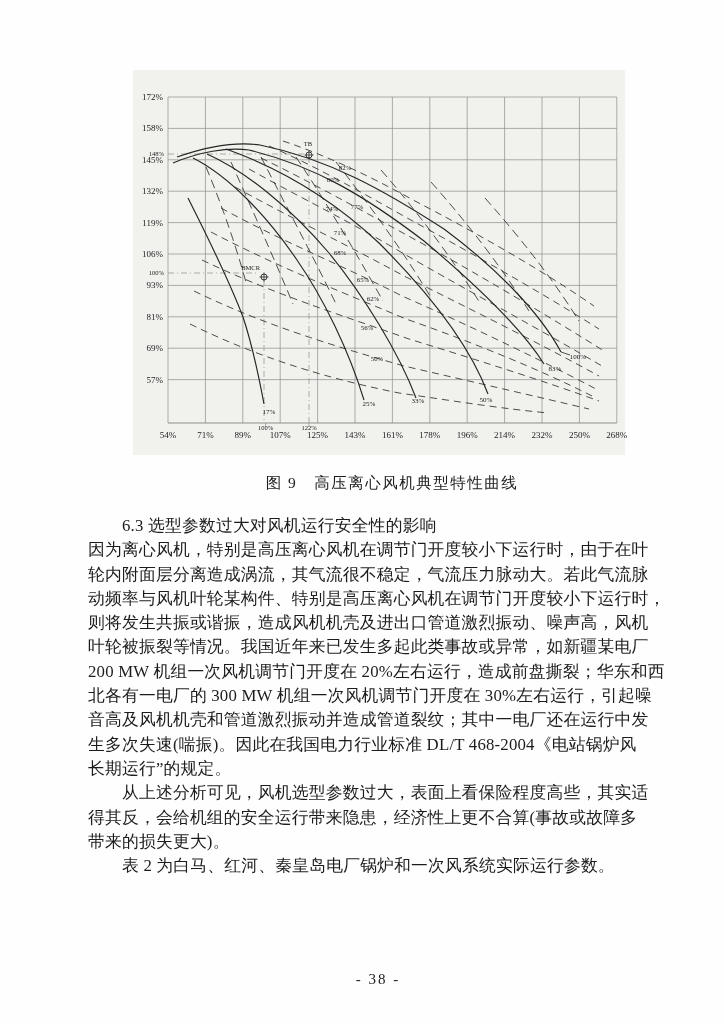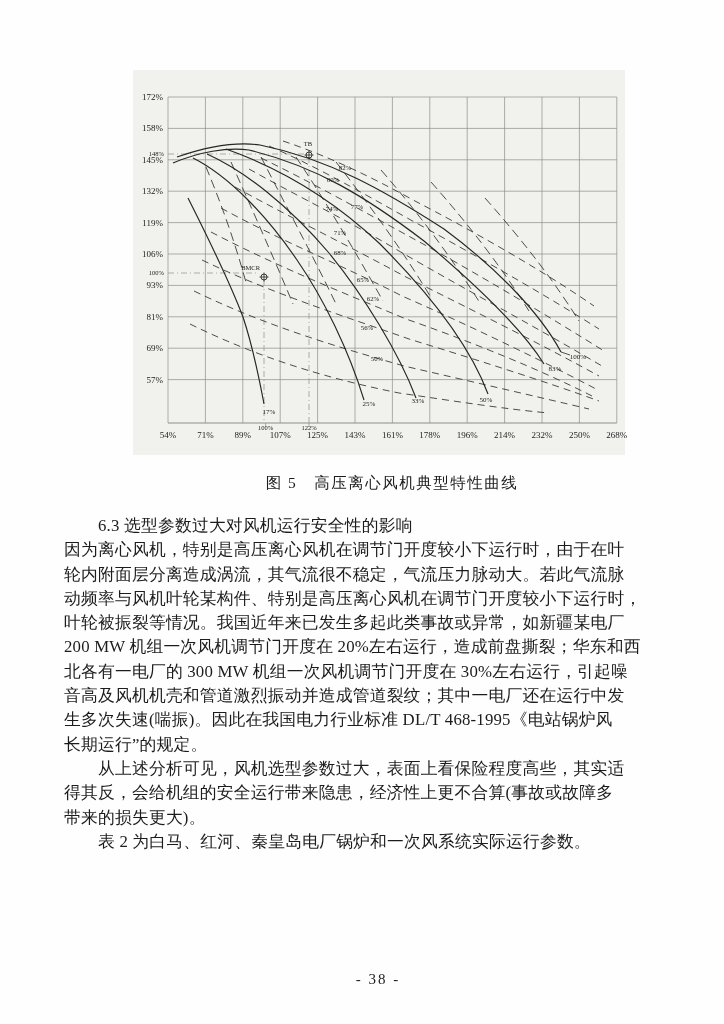--- a/index.html
+++ b/index.html
@@ -3,21 +3,21 @@
 <meta charset="utf-8">
 <style>
   html,body{margin:0;padding:0;background:#e8e8e8;}
   .page{position:relative;width:724px;height:1024px;background:#fefefe;overflow:hidden;
         font-family:"Liberation Serif","DejaVu Serif",serif;color:#1c1c1c;margin:0 auto;}
   .figure{position:absolute;left:133px;top:70px;width:492px;height:385px;background:#f1f1ee;}
   .figure svg{overflow:visible;display:block;}
   .chart-text{font-family:"Liberation Serif","DejaVu Serif",serif;fill:#222;}
   .caption{position:absolute;left:60px;top:473px;width:664px;text-align:center;
            font-size:15.5px;letter-spacing:1.5px;}
-  .content{position:absolute;left:64px;top:514px;width:574px;font-size:16.8px;
+  .content{position:absolute;left:88px;top:514px;width:574px;font-size:16.8px;
            line-height:24.3px;letter-spacing:0.2px;}
   .line{white-space:nowrap;}
   .line.indent{text-indent:34px;}
   .pageno{position:absolute;left:16px;top:971px;width:724px;text-align:center;
           font-size:15px;letter-spacing:2px;}
 </style>
 </head>
 <body>
 
 <div class="page">
@@ -148,32 +148,33 @@
           <line x1="176" y1="80.5" x2="176" y2="89.5" stroke="#262624" stroke-width="0.8"></line>
           <text x="175" y="76" font-size="6.5" text-anchor="middle" class="chart-text">TB</text>
           <circle cx="131" cy="207" r="3" fill="none" stroke="#262624" stroke-width="0.9"></circle>
           <line x1="126.5" y1="207" x2="135.5" y2="207" stroke="#262624" stroke-width="0.8"></line>
           <line x1="131" y1="202.5" x2="131" y2="211.5" stroke="#262624" stroke-width="0.8"></line>
           <text x="127" y="200" font-size="6.5" text-anchor="end" class="chart-text">BMCR</text>
         </g>
       </svg>
   </div>
 
-  <div class="caption">图 5　高压离心风机典型特性曲线</div>
+  <div class="caption">图 9　高压离心风机典型特性曲线</div>
 
   <div class="content" id="content">
       <div class="line indent">6.3 选型参数过大对风机运行安全性的影响</div>
       <div class="line flush">因为离心风机，特别是高压离心风机在调节门开度较小下运行时，由于在叶</div>
       <div class="line flush">轮内附面层分离造成涡流，其气流很不稳定，气流压力脉动大。若此气流脉</div>
       <div class="line flush">动频率与风机叶轮某构件、特别是高压离心风机在调节门开度较小下运行时，</div>
+      <div class="line flush">则将发生共振或谐振，造成风机机壳及进出口管道激烈振动、噪声高，风机</div>
       <div class="line flush">叶轮被振裂等情况。我国近年来已发生多起此类事故或异常，如新疆某电厂</div>
       <div class="line flush">200 MW 机组一次风机调节门开度在 20%左右运行，造成前盘撕裂；华东和西</div>
       <div class="line flush">北各有一电厂的 300 MW 机组一次风机调节门开度在 30%左右运行，引起噪</div>
       <div class="line flush">音高及风机机壳和管道激烈振动并造成管道裂纹；其中一电厂还在运行中发</div>
-      <div class="line flush">生多次失速(喘振)。因此在我国电力行业标准 DL/T 468-1995《电站锅炉风</div>
+      <div class="line flush">生多次失速(喘振)。因此在我国电力行业标准 DL/T 468-2004《电站锅炉风</div>
       <div class="line flush">长期运行”的规定。</div>
       <div class="line indent">从上述分析可见，风机选型参数过大，表面上看保险程度高些，其实适</div>
       <div class="line flush">得其反，会给机组的安全运行带来隐患，经济性上更不合算(事故或故障多</div>
       <div class="line flush">带来的损失更大)。</div>
       <div class="line indent">表 2 为白马、红河、秦皇岛电厂锅炉和一次风系统实际运行参数。</div>
     </div>
 
   <div class="pageno">- 38 -</div>
 
 </div>

